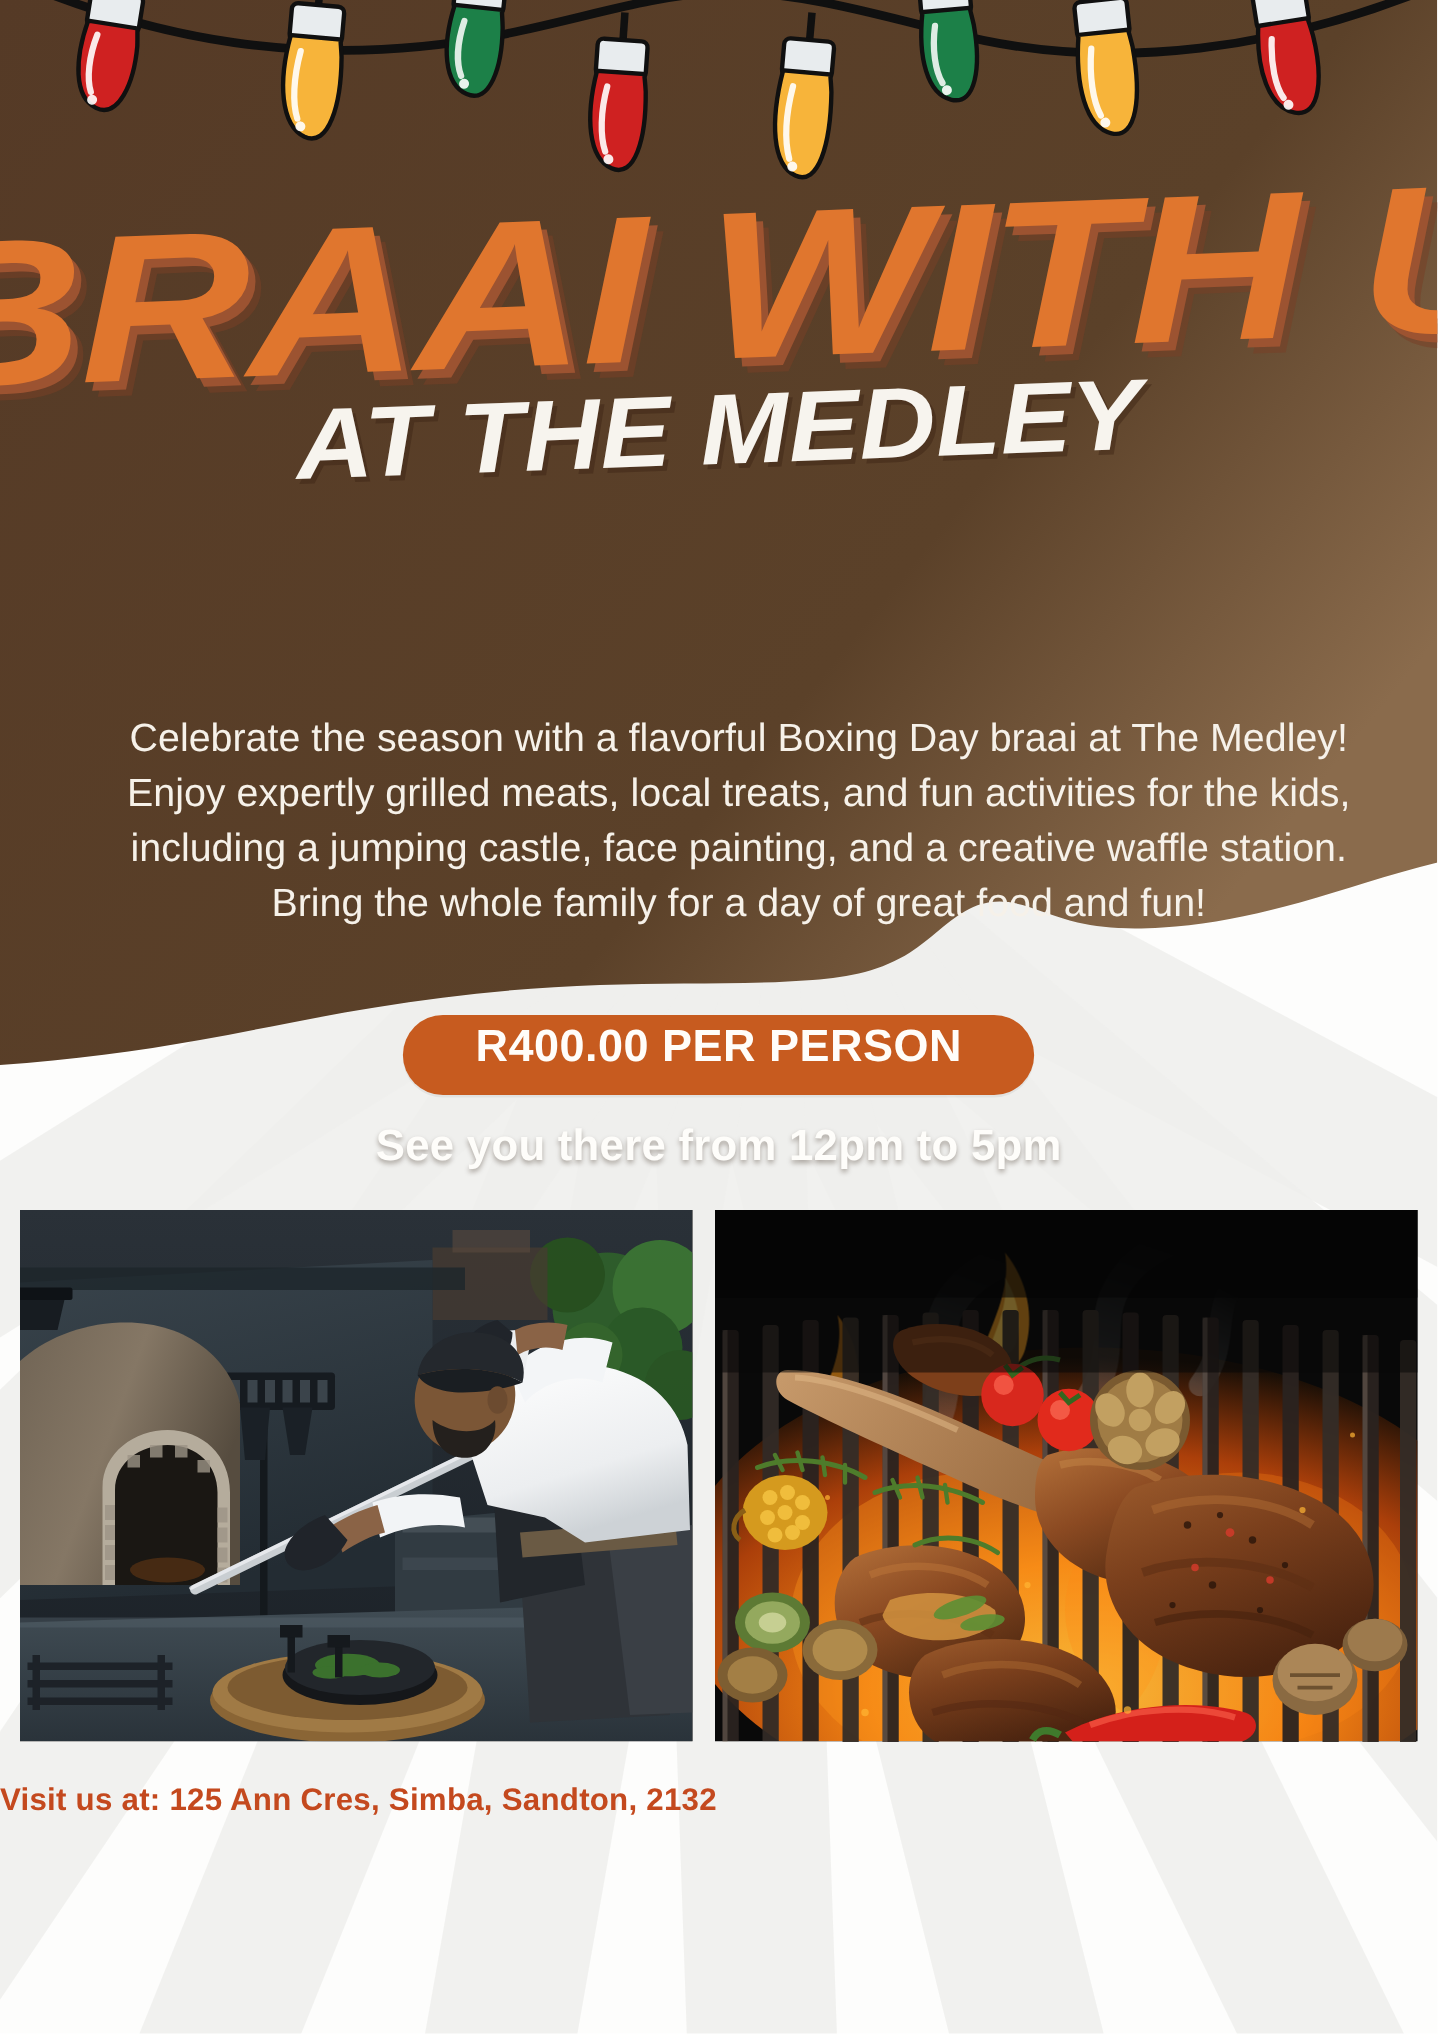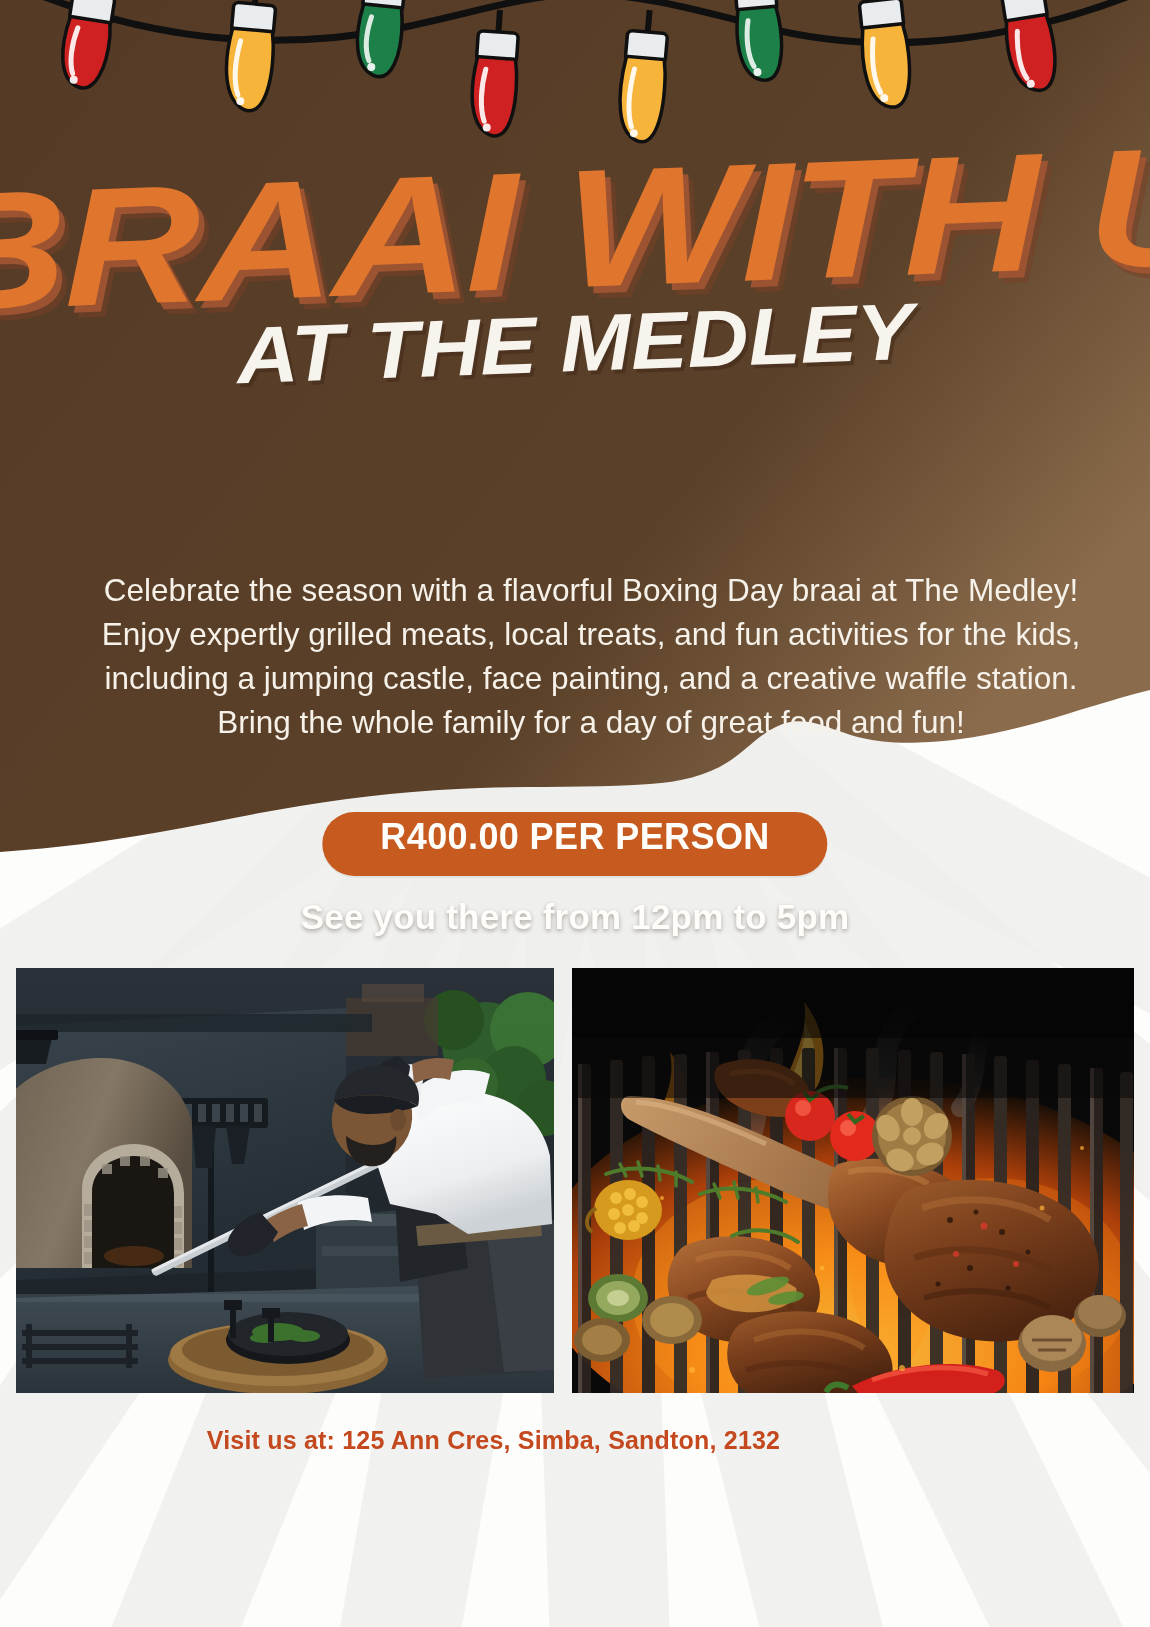--- a/index.html
+++ b/index.html
@@ -155,21 +155,21 @@
     overflow:hidden;
     background:#141414;
   }
   .photo.left  { width:538px; height:425px; }
   .photo.right { width:562px; height:425px; }
   .photo svg { display:block; width:100%; height:100%; }
 
   
   .footer {
     position:absolute; left:0; top:1424px; width:987px;
-    text-align:center;
+    text-align:left;
     z-index:8;
   }
   .footer div {
     font-size:25px;
     font-weight:bold;
     color:#c4491e;
     line-height:32px;
     letter-spacing:.2px;
   }
 </style>

